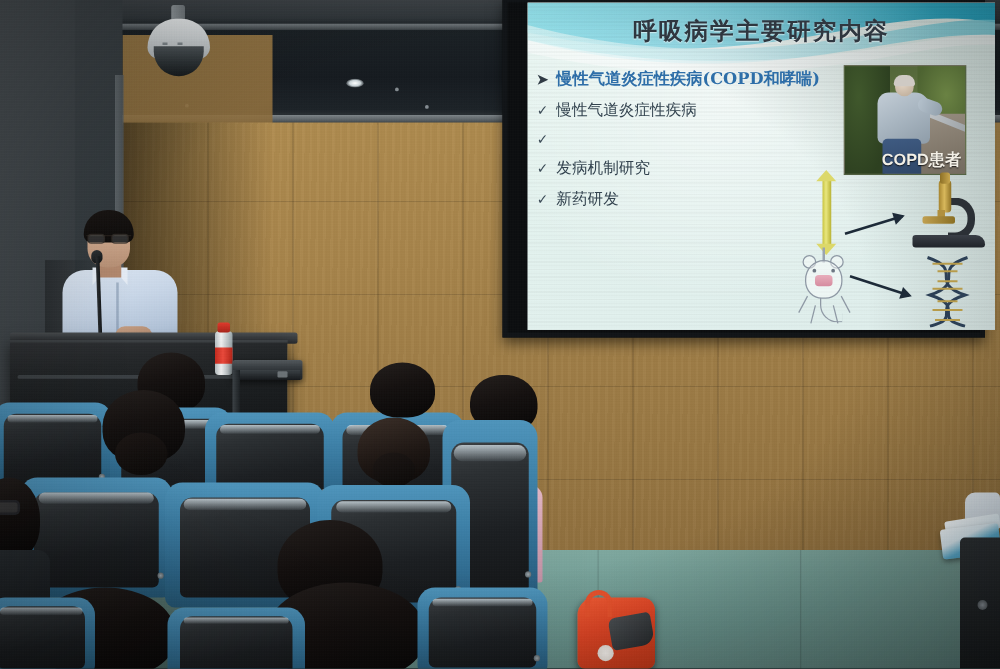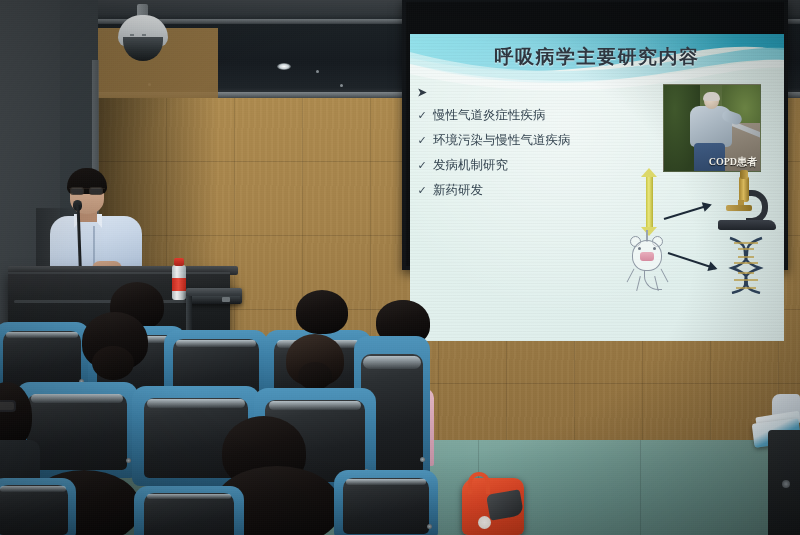--- a/index.html
+++ b/index.html
@@ -116,24 +116,23 @@
   .cam-led { position:absolute; width:4px; height:2px; background:#7c8488; top:30px; }
 
   
   .screen-frame {
     position: absolute; left: 402px; top: -2px; width: 386px; height: 272px;
     background: #0c0e10;
     border: 4px solid #111417;
     box-shadow: 0 4px 10px rgba(0,0,0,.55);
   }
   .screen-surface {
-    position: absolute; left: 4px; top: 0px; width: 374px; height: 307px;
+    position: absolute; left: 16px; top: 0px; width: 374px; height: 262px;
     background: linear-gradient(160deg, #e9f6f2 0%, #e4f3ef 38%, #e2f1ee 70%, #dfeeec 100%);
     overflow: hidden;
-    margin-top: 32px;
   }
   .screen-glow {
     position:absolute; inset:0;
     background: radial-gradient(ellipse at 42% 30%, rgba(255,255,255,.55), rgba(255,255,255,0) 62%);
     pointer-events:none;
   }
   .screen-scan {
     position:absolute; inset:0;
     background: repeating-linear-gradient(0deg, rgba(0,0,0,.022) 0 1px, rgba(0,0,0,0) 1px 3px);
     pointer-events:none;
@@ -213,23 +212,23 @@
     background: linear-gradient(90deg,#b3c0cb,#93a1ad);
     border-radius:6px; transform: rotate(20deg);
   }
   .ph-legs {
     position:absolute; left:30px; top:58px; width:31px; height:30px;
     background: linear-gradient(170deg,#3f5b82,#2e4566);
     border-radius: 4px 4px 2px 2px;
   }
   .ph-caption {
     position:absolute; right:3px; bottom:2px;
-    font-size:10px; color:#f2efe6; font-weight:700;
+    font-size:13px; color:#f2efe6; font-weight:700;
     text-shadow: 0 1px 1px rgba(0,0,0,.8);
-    font-family:Liberation Serif, serif;
+    font-family:Liberation Sans, sans-serif;
   }
 
   
   .diagram { position:absolute; left: 200px; top: 140px; width: 174px; height: 122px; z-index:3; }
   .arrow-v {
     position:absolute; left: 36px; top: 2px; width: 7px; height: 52px;
     background: linear-gradient(90deg,#c8c340,#e9e77e 40%, #b8b235);
   }
   .arrow-v::before, .arrow-v::after {
     content:""; position:absolute; left:-5px; width:0; height:0;
@@ -571,28 +570,28 @@
           <path d="M0,18 C60,34 130,42 210,34 C290,26 330,12 374,14 L374,26 C320,24 280,38 200,46 C120,54 50,44 0,30 Z" fill="url(#sw2)" opacity="0.85"></path>
           <path d="M0,30 C70,46 150,52 240,42 C310,34 344,24 374,26 L374,34 C330,32 300,44 230,52 C140,62 60,54 0,40 Z" fill="#ffffff" opacity="0.45"></path>
         </svg>
       </div>
 
       <div class="slide-title">呼吸病学主要研究内容</div>
 
       <div class="bullets">
         <div class="bullet-row lead">
           <span class="b-mark">➤</span>
+          <span>慢性气道炎症性疾病(COPD和哮喘)</span>
         </div>
         <div class="bullet-row">
           <span class="b-mark">✓</span>
           <span>慢性气道炎症性疾病</span>
         </div>
         <div class="bullet-row">
           <span class="b-mark">✓</span>
-          <span>环境污染与慢性气道疾病</span>
         </div>
         <div class="bullet-row">
           <span class="b-mark">✓</span>
           <span>发病机制研究</span>
         </div>
         <div class="bullet-row">
           <span class="b-mark">✓</span>
           <span>新药研发</span>
         </div>
       </div>

